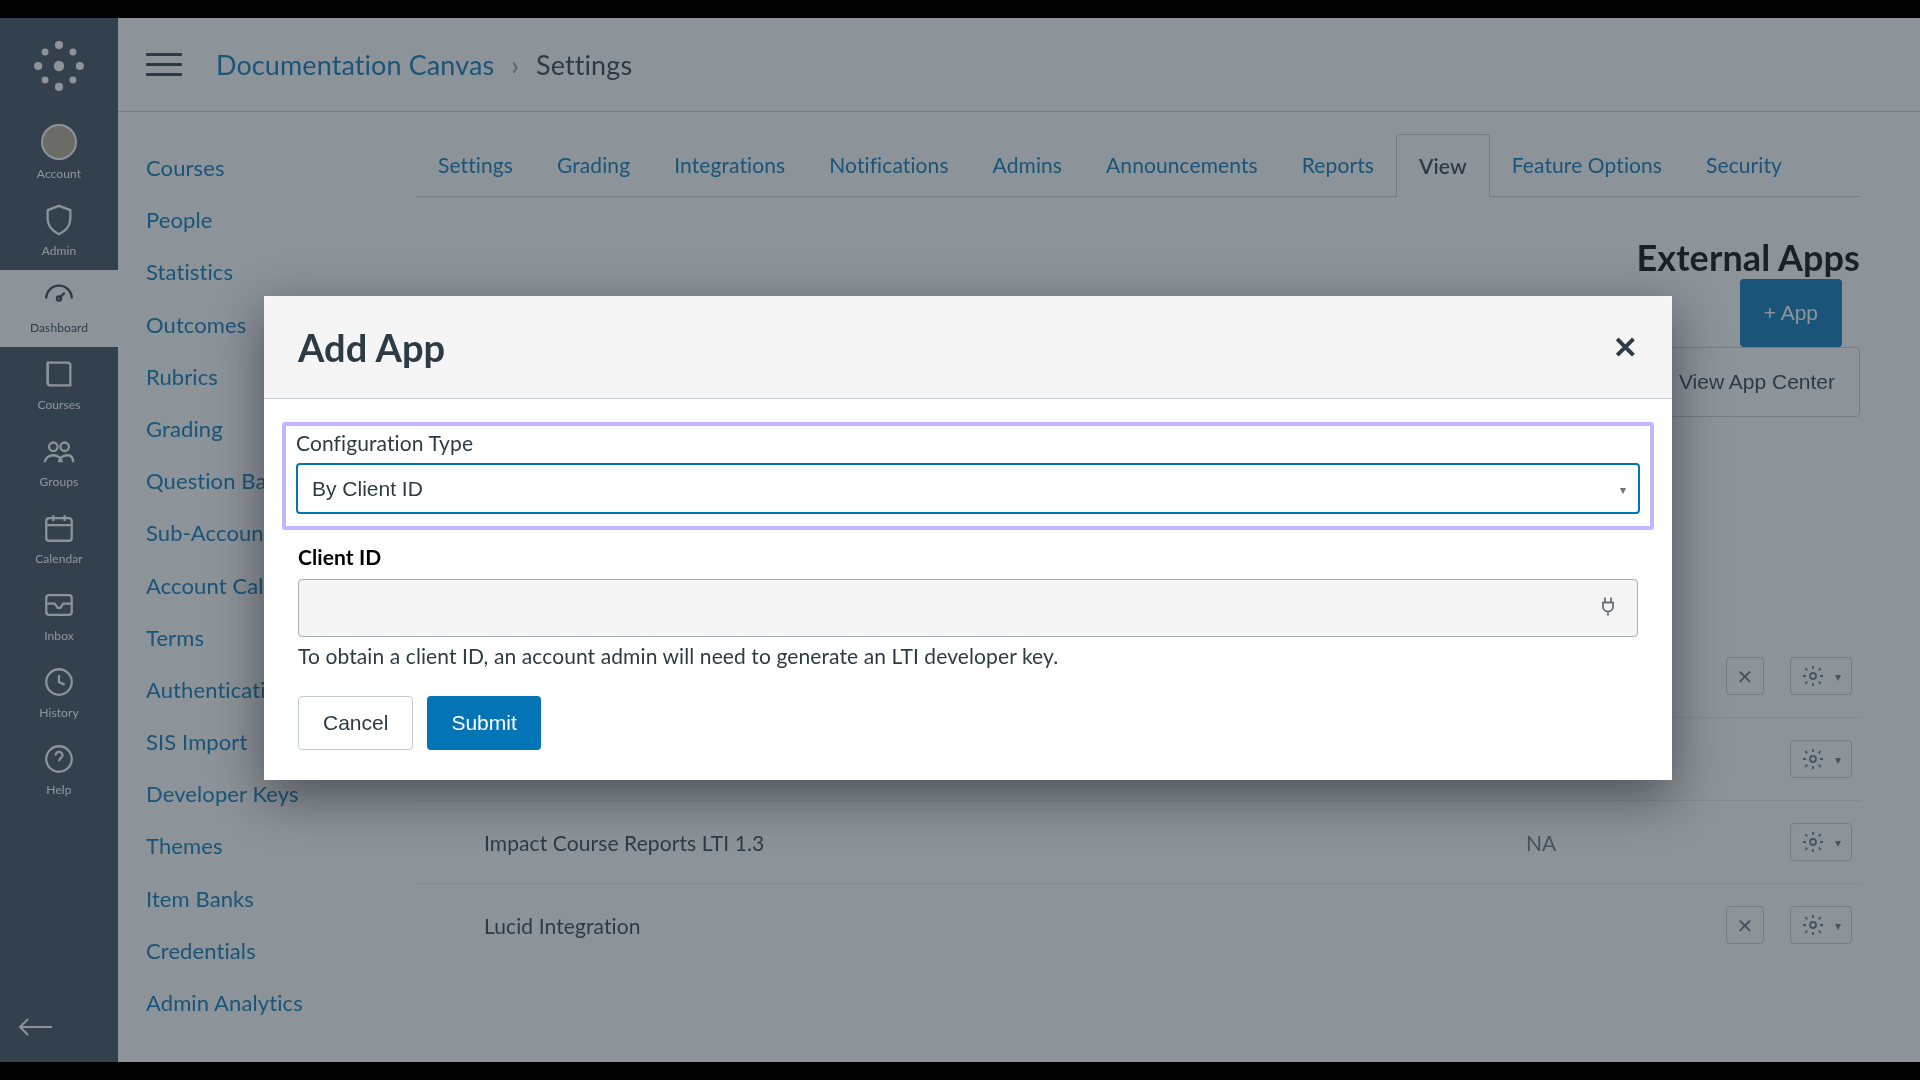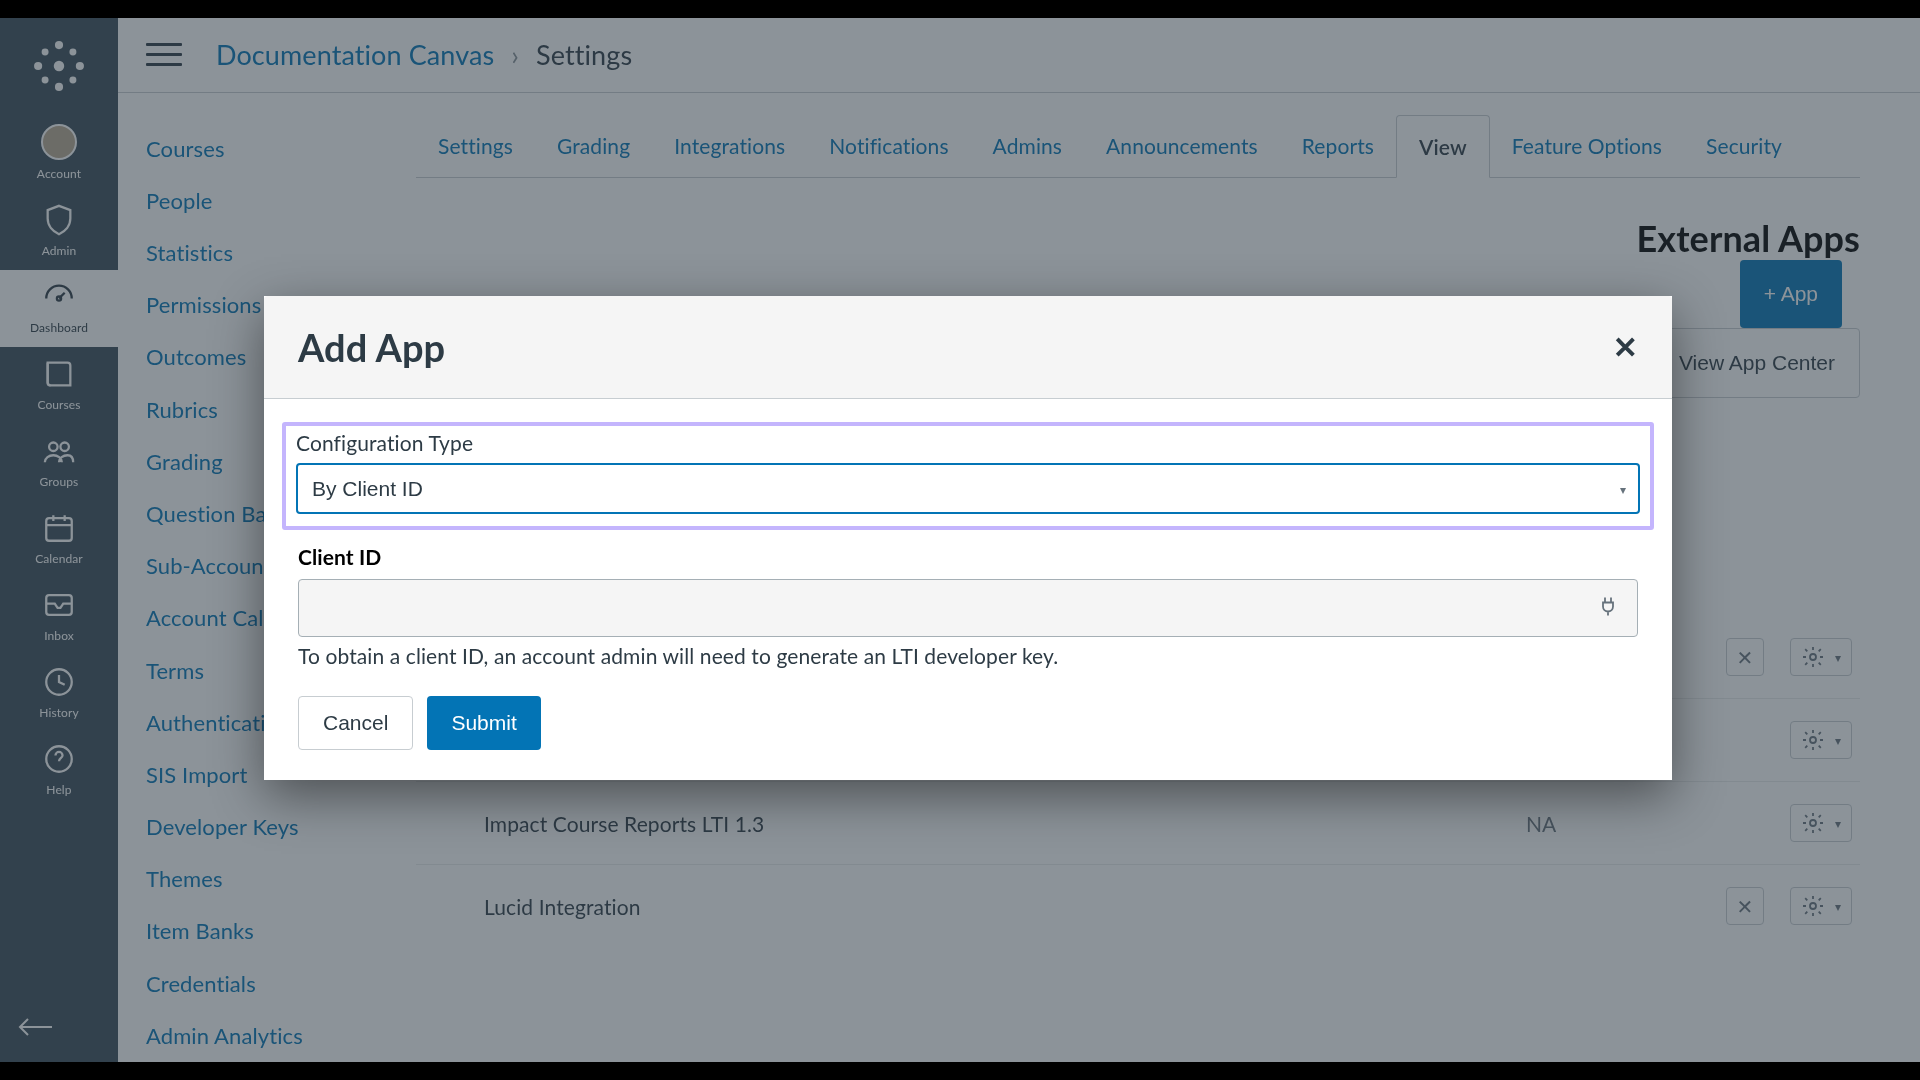--- a/index.html
+++ b/index.html
@@ -255,21 +255,20 @@
           <span class="sep">›</span>
           <span>Settings</span>
         </div>
       </div>
 
       <div class="cols">
         <aside class="course-nav">
           <a href="#">Courses</a>
           <a href="#">People</a>
           <a href="#">Statistics</a>
-          <a href="#">Permissions</a>
           <a href="#">Outcomes</a>
           <a href="#">Rubrics</a>
           <a href="#">Grading</a>
           <a href="#">Question Banks</a>
           <a href="#">Sub-Accounts</a>
           <a href="#">Account Calendars</a>
           <a href="#">Terms</a>
           <a href="#">Authentication</a>
           <a href="#">SIS Import</a>
           <a href="#">Developer Keys</a>

